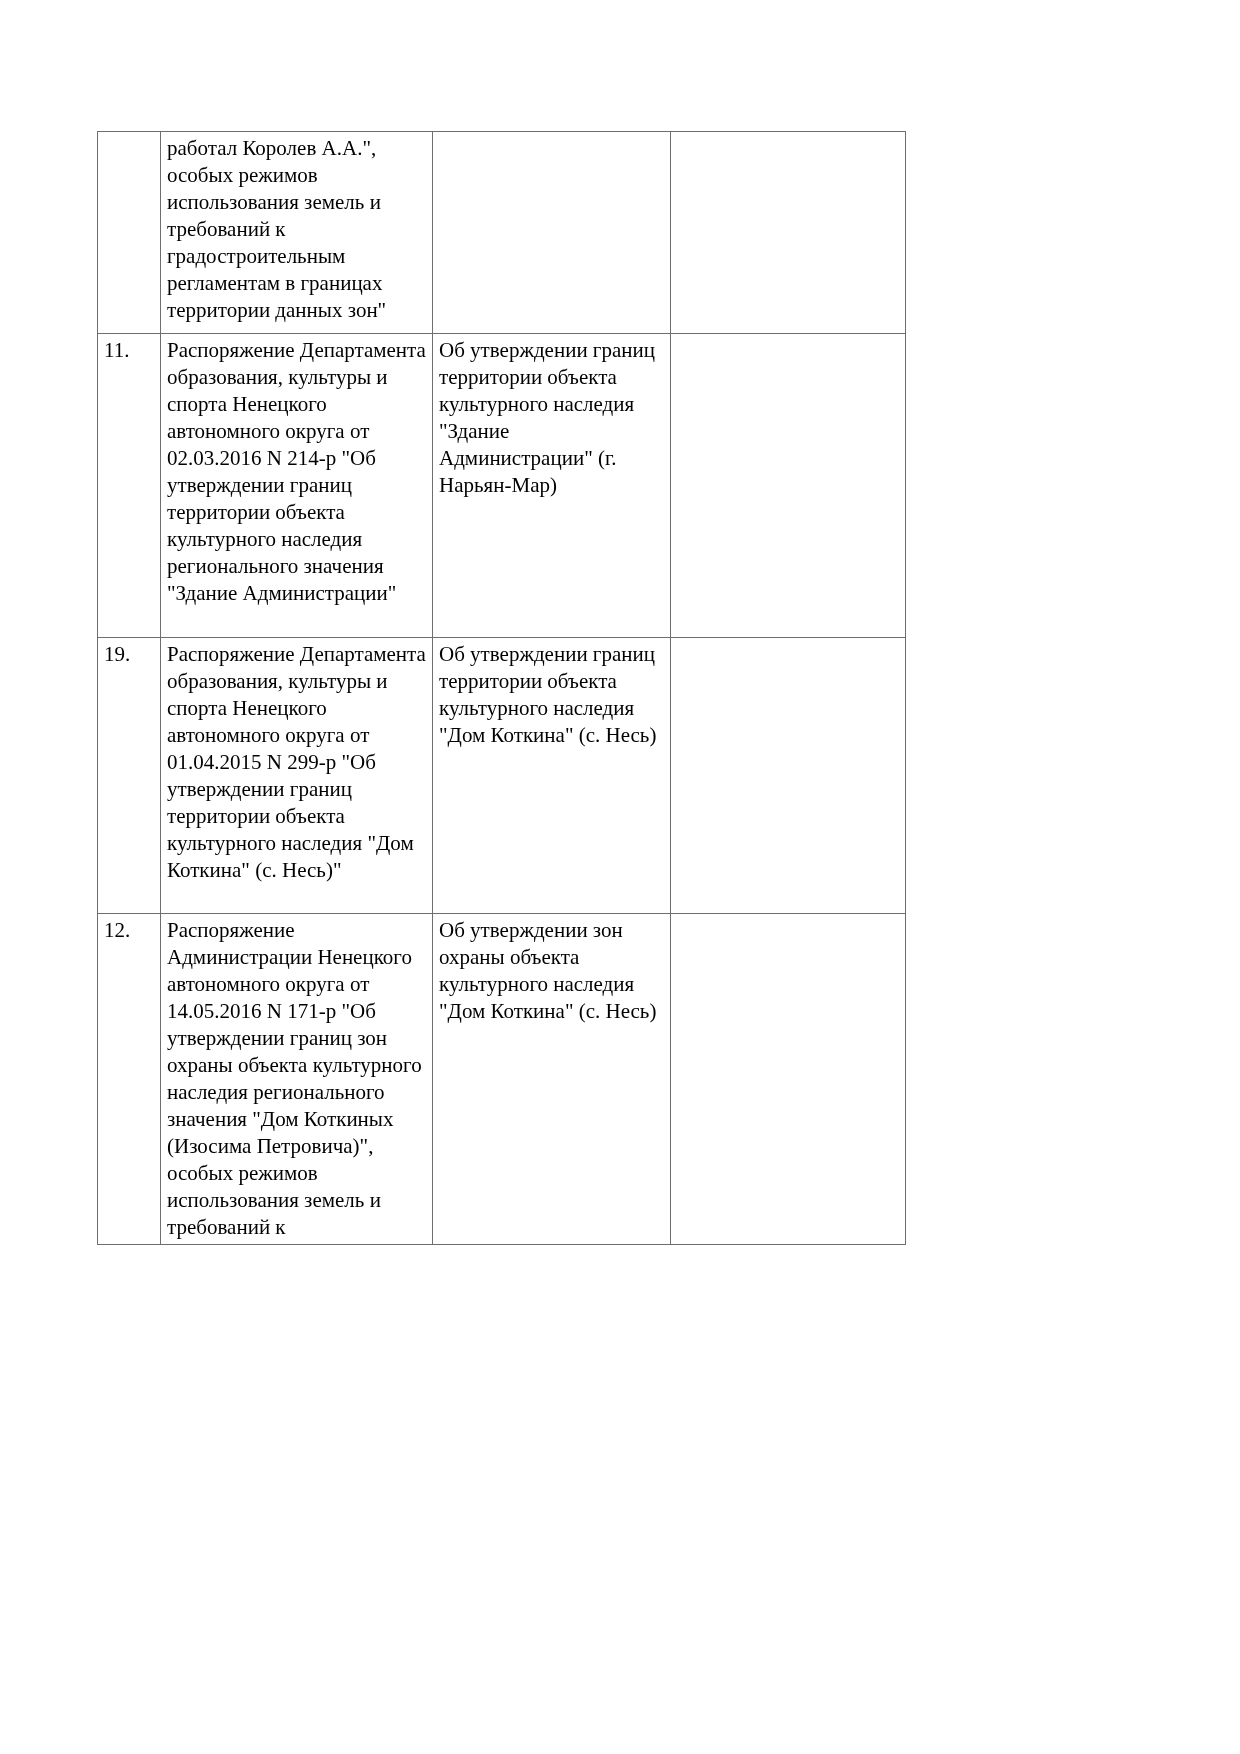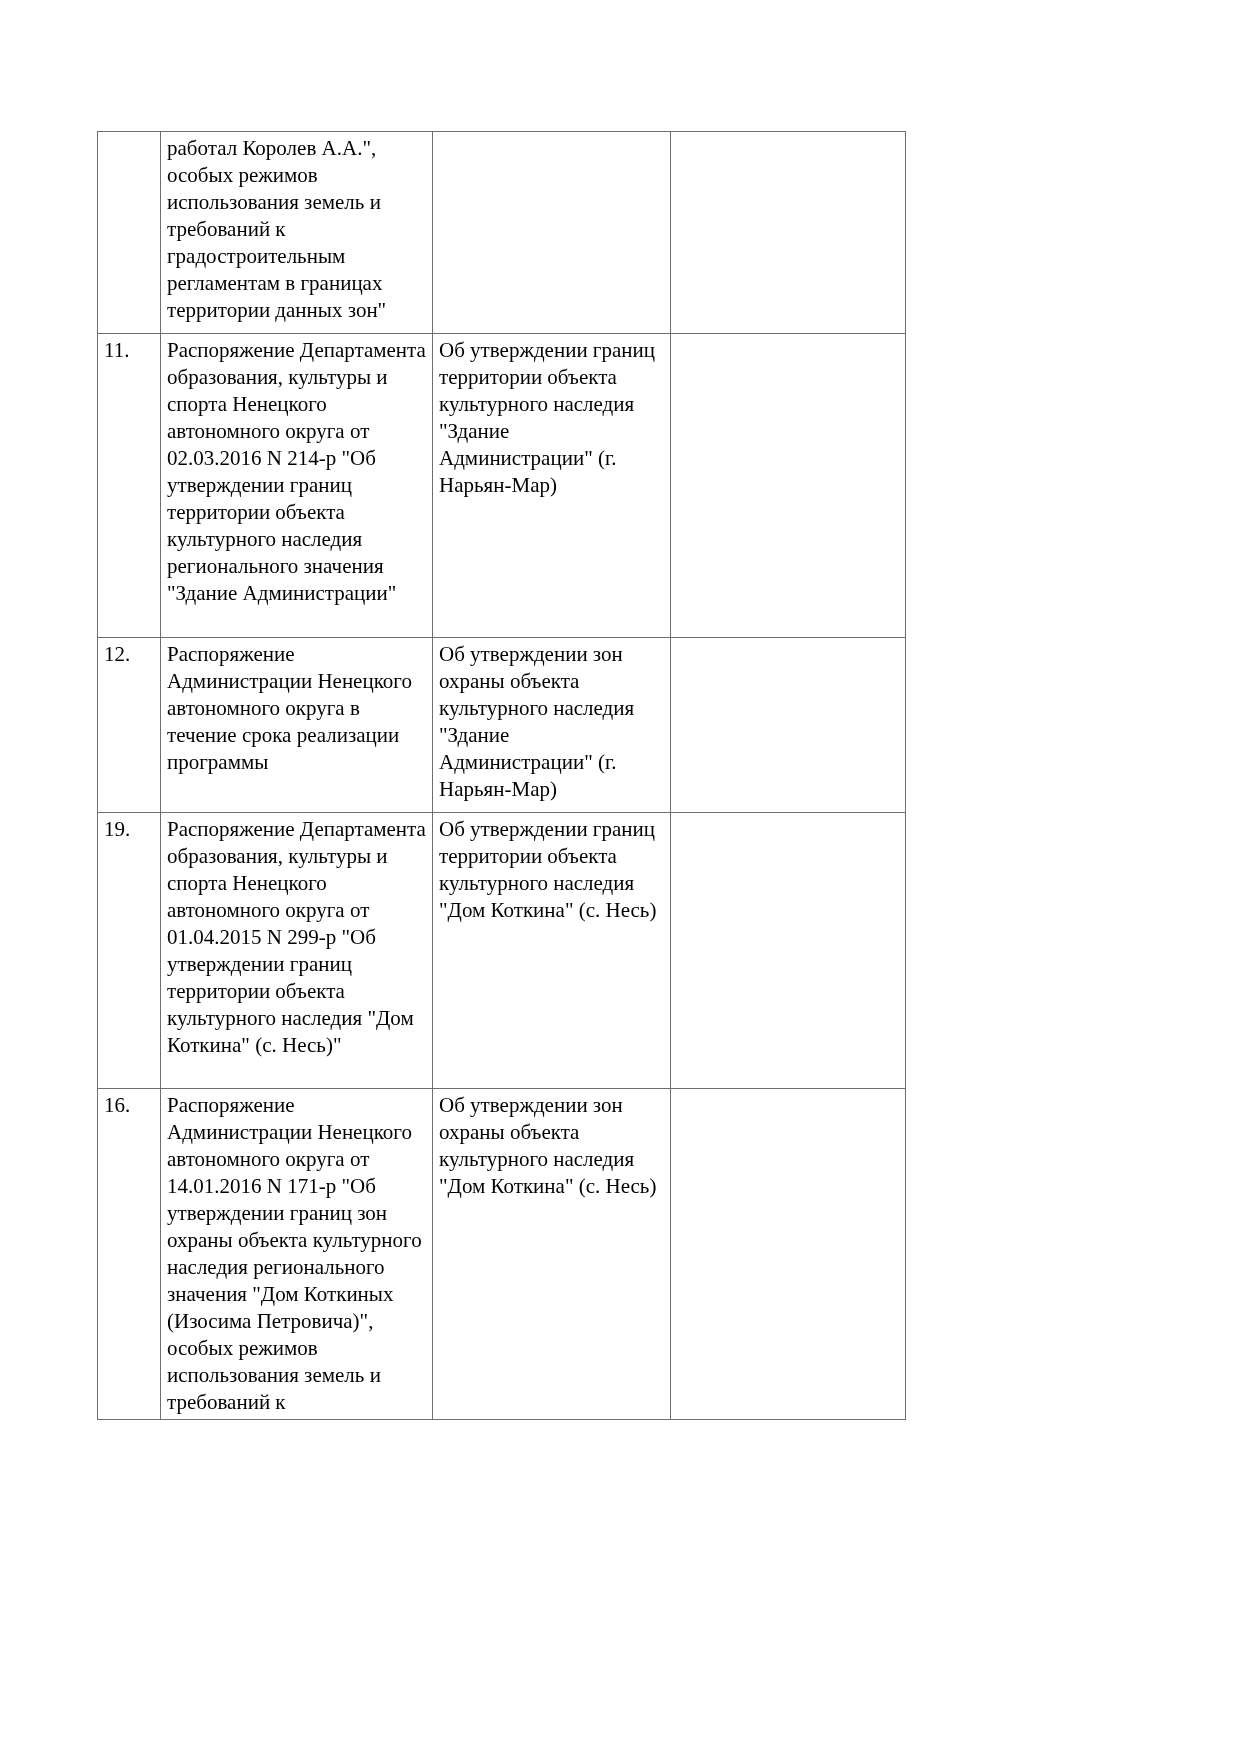--- a/index.html
+++ b/index.html
@@ -57,33 +57,27 @@
         <td class="col-doc">работал Королев А.А.", особых режимов использования земель и требований к градостроительным регламентам в границах территории данных зон"</td>
         <td class="col-subj"></td>
         <td class="col-notes"></td>
       </tr>
       <tr class="r1">
         <td class="col-num">11.</td>
         <td class="col-doc">Распоряжение Департамента образования, культуры и спорта Ненецкого автономного округа от 02.03.2016 N 214-р "Об утверждении границ территории объекта культурного наследия регионального значения "Здание Администрации"</td>
         <td class="col-subj">Об утверждении границ территории объекта культурного наследия "Здание Администрации" (г. Нарьян-Мар)</td>
         <td class="col-notes"></td>
       </tr>
-      <tr class="r2">
-        <td class="col-num">12.</td>
-        <td class="col-doc">Распоряжение Администрации Ненецкого автономного округа в течение срока реализации программы</td>
-        <td class="col-subj">Об утверждении зон охраны объекта культурного наследия "Здание Администрации" (г. Нарьян-Мар)</td>
-        <td class="col-notes"></td>
-      </tr>
       <tr class="r3">
         <td class="col-num">19.</td>
         <td class="col-doc">Распоряжение Департамента образования, культуры и спорта Ненецкого автономного округа от 01.04.2015 N 299-р "Об утверждении границ территории объекта культурного наследия "Дом Коткина" (с. Несь)"</td>
         <td class="col-subj">Об утверждении границ территории объекта культурного наследия "Дом Коткина" (с. Несь)</td>
         <td class="col-notes"></td>
       </tr>
       <tr class="r4">
-        <td class="col-num">16.</td>
-        <td class="col-doc">Распоряжение Администрации Ненецкого автономного округа от 14.01.2016 N 171-р "Об утверждении границ зон охраны объекта культурного наследия регионального значения "Дом Коткиных (Изосима Петровича)", особых режимов использования земель и требований к</td>
+        <td class="col-num">12.</td>
+        <td class="col-doc">Распоряжение Администрации Ненецкого автономного округа от 14.05.2016 N 171-р "Об утверждении границ зон охраны объекта культурного наследия регионального значения "Дом Коткиных (Изосима Петровича)", особых режимов использования земель и требований к</td>
         <td class="col-subj">Об утверждении зон охраны объекта культурного наследия "Дом Коткина" (с. Несь)</td>
         <td class="col-notes"></td>
       </tr>
     </tbody>
   </table>
 </div>
 
 </body></html>

